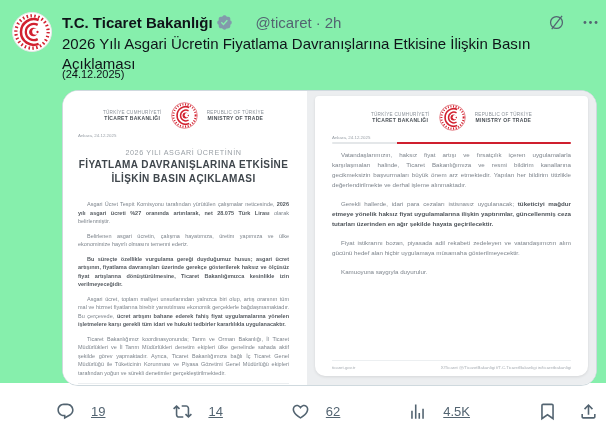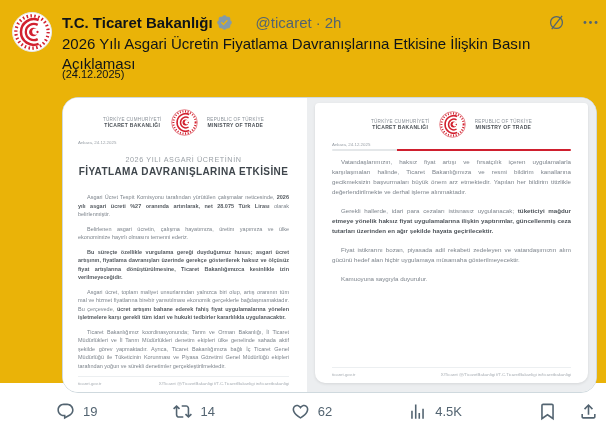--- a/index.html
+++ b/index.html
@@ -1,39 +1,39 @@
 <!DOCTYPE html>
 <html><head>
 <meta charset="utf-8">
 <style>
   * { margin:0; padding:0; box-sizing:border-box; }
   html,body { width:606px; height:432px; overflow:hidden; background:#ffffff;
     font-family:"Liberation Sans", sans-serif; }
-  .stage { position:relative; width:606px; height:383px; background:#eab308; }
+  .stage { position:relative; width:606px; height:383px; background:#86efac; }
 
   
   .avatar { position:absolute; left:12px; top:12px; width:40px; height:40px;
     border-radius:50%; overflow:hidden; background:#fff; border:1px solid #e8e8e8; cursor:pointer; }
   .hdr-row { position:absolute; left:62px; top:11px; right:6px; height:22px;
     display:flex; align-items:center; }
   .author { font-weight:bold; font-size:15px; color:#0f1419; cursor:pointer; white-space:nowrap; }
   .vbadge { width:17px; height:17px; margin-left:3px; flex:0 0 auto; }
   .meta { color:#536471; font-size:15px; margin-left:23px; white-space:nowrap; }
   .meta .sep { padding:0 4px; }
   .hdr-actions { margin-left:auto; display:flex; align-items:center; gap:14px; }
   .hdr-btn { width:20px; height:20px; color:#536471; cursor:pointer; display:flex;
     align-items:center; justify-content:center; }
 
   .tweet-line1 { position:absolute; left:62px; top:34px; right:10px;
     font-size:15px; line-height:20px; color:#0f1419; }
   .tweet-line2 { position:absolute; left:62px; top:64px; right:10px;
     font-size:11px; line-height:20px; color:#0f1419; }
 
   
-  .media { position:absolute; left:62px; top:97px; width:535px; height:296px;
+  .media { position:absolute; left:62px; top:90px; width:535px; height:296px;
     border:1px solid #cfd9de; border-radius:16px; overflow:hidden; background:#fff;
     display:flex; gap:3px; }
   .mcell { position:relative; height:100%; overflow:hidden; cursor:pointer; }
   .mcell.left { width:241px; background:#f4f5f6; }
   .mcell.right { width:289px; background:#eceef0; }
   .page { background:#fff; display:flex; flex-direction:column; }
   .page.p1 { position:absolute; inset:0 0 0 0; padding:11px 15px 7px; }
   .page.p2 { position:absolute; left:8px; right:8px; top:5px; bottom:9px;
     border-radius:4px 4px 10px 10px; box-shadow:0 1px 3px rgba(0,0,0,.10);
     padding:8px 17px 6px; }
@@ -58,21 +58,21 @@
   .dp .b { font-weight:bold; color:#555b61; }
   .p2 .dp .b { color:#4d5359; }
 
   .doc-footer { margin-top:auto; display:flex; justify-content:space-between;
     align-items:center; font-size:4.3px; color:#a7adb3; padding-top:4px;
     border-top:0.5px solid #eceff1; }
 
   
   .actions { position:absolute; left:56px; right:8px; top:398px; height:26px;
     display:flex; align-items:center; justify-content:space-between; color:#536471; }
-  .act { display:flex; align-items:center; gap:8px; cursor:pointer; }
+  .act { display:flex; align-items:center; gap:16px; cursor:pointer;text-decoration:underline; }
   .act svg { width:19px; height:19px; }
   .act .cnt { font-size:13px; color:#536471; }
   .act-end { display:flex; align-items:center; gap:22px; }
 </style>
 </head>
 <body>
 
 <div class="stage">
 
   <div class="avatar">
@@ -135,20 +135,21 @@
             <div class="dh-l1">REPUBLIC OF TÜRKİYE</div>
             <div class="dh-l2">MINISTRY OF TRADE</div>
           </div>
         </div>
         <div class="dateline">Ankara, 24.12.2025</div>
         <div class="redrule"></div>
 
         <div class="doc-title">
           <div class="dt-l1">2026 YILI ASGARİ ÜCRETİNİN</div>
           <div class="dt-l2">FİYATLAMA DAVRANIŞLARINA ETKİSİNE</div>
+          <div class="dt-l2">İLİŞKİN BASIN AÇIKLAMASI</div>
         </div>
         <div class="title-underline"></div>
 
         <p class="dp"><span>Asgari Ücret Tespit Komisyonu tarafından yürütülen çalışmalar neticesinde, </span><span class="b">2026 yılı asgari ücreti %27 oranında artırılarak, net 28.075 Türk Lirası</span><span> olarak belirlenmiştir.</span></p>
         <p class="dp"><span>Belirlenen asgari ücretin, çalışma hayatımıza, üretim yapımıza ve ülke ekonomimize hayırlı olmasını temenni ederiz.</span></p>
         <p class="dp"><span class="b">Bu süreçte özellikle vurgulama gereği duyduğumuz husus; asgari ücret artışının, fiyatlama davranışları üzerinde gerekçe gösterilerek haksız ve ölçüsüz fiyat artışlarına dönüştürülmesine, Ticaret Bakanlığımızca kesinlikle izin verilmeyeceğidir.</span></p>
         <p class="dp"><span>Asgari ücret, toplam maliyet unsurlarından yalnızca biri olup, artış oranının tüm mal ve hizmet fiyatlarına birebir yansıtılması ekonomik gerçeklerle bağdaşmamaktadır. Bu çerçevede, </span><span class="b">ücret artışını bahane ederek fahiş fiyat uygulamalarına yönelen işletmelere karşı gerekli tüm idari ve hukuki tedbirler kararlılıkla uygulanacaktır.</span></p>
         <p class="dp"><span>Ticaret Bakanlığımız koordinasyonunda; Tarım ve Orman Bakanlığı, İl Ticaret Müdürlükleri ve İl Tarım Müdürlükleri denetim ekipleri ülke genelinde sahada aktif şekilde görev yapmaktadır. Ayrıca, Ticaret Bakanlığımıza bağlı İç Ticaret Genel Müdürlüğü ile Tüketicinin Korunması ve Piyasa Gözetimi Genel Müdürlüğü ekipleri tarafından yoğun ve sürekli denetimler gerçekleştirilmektedir.</span></p>
 
         <div class="doc-footer">

